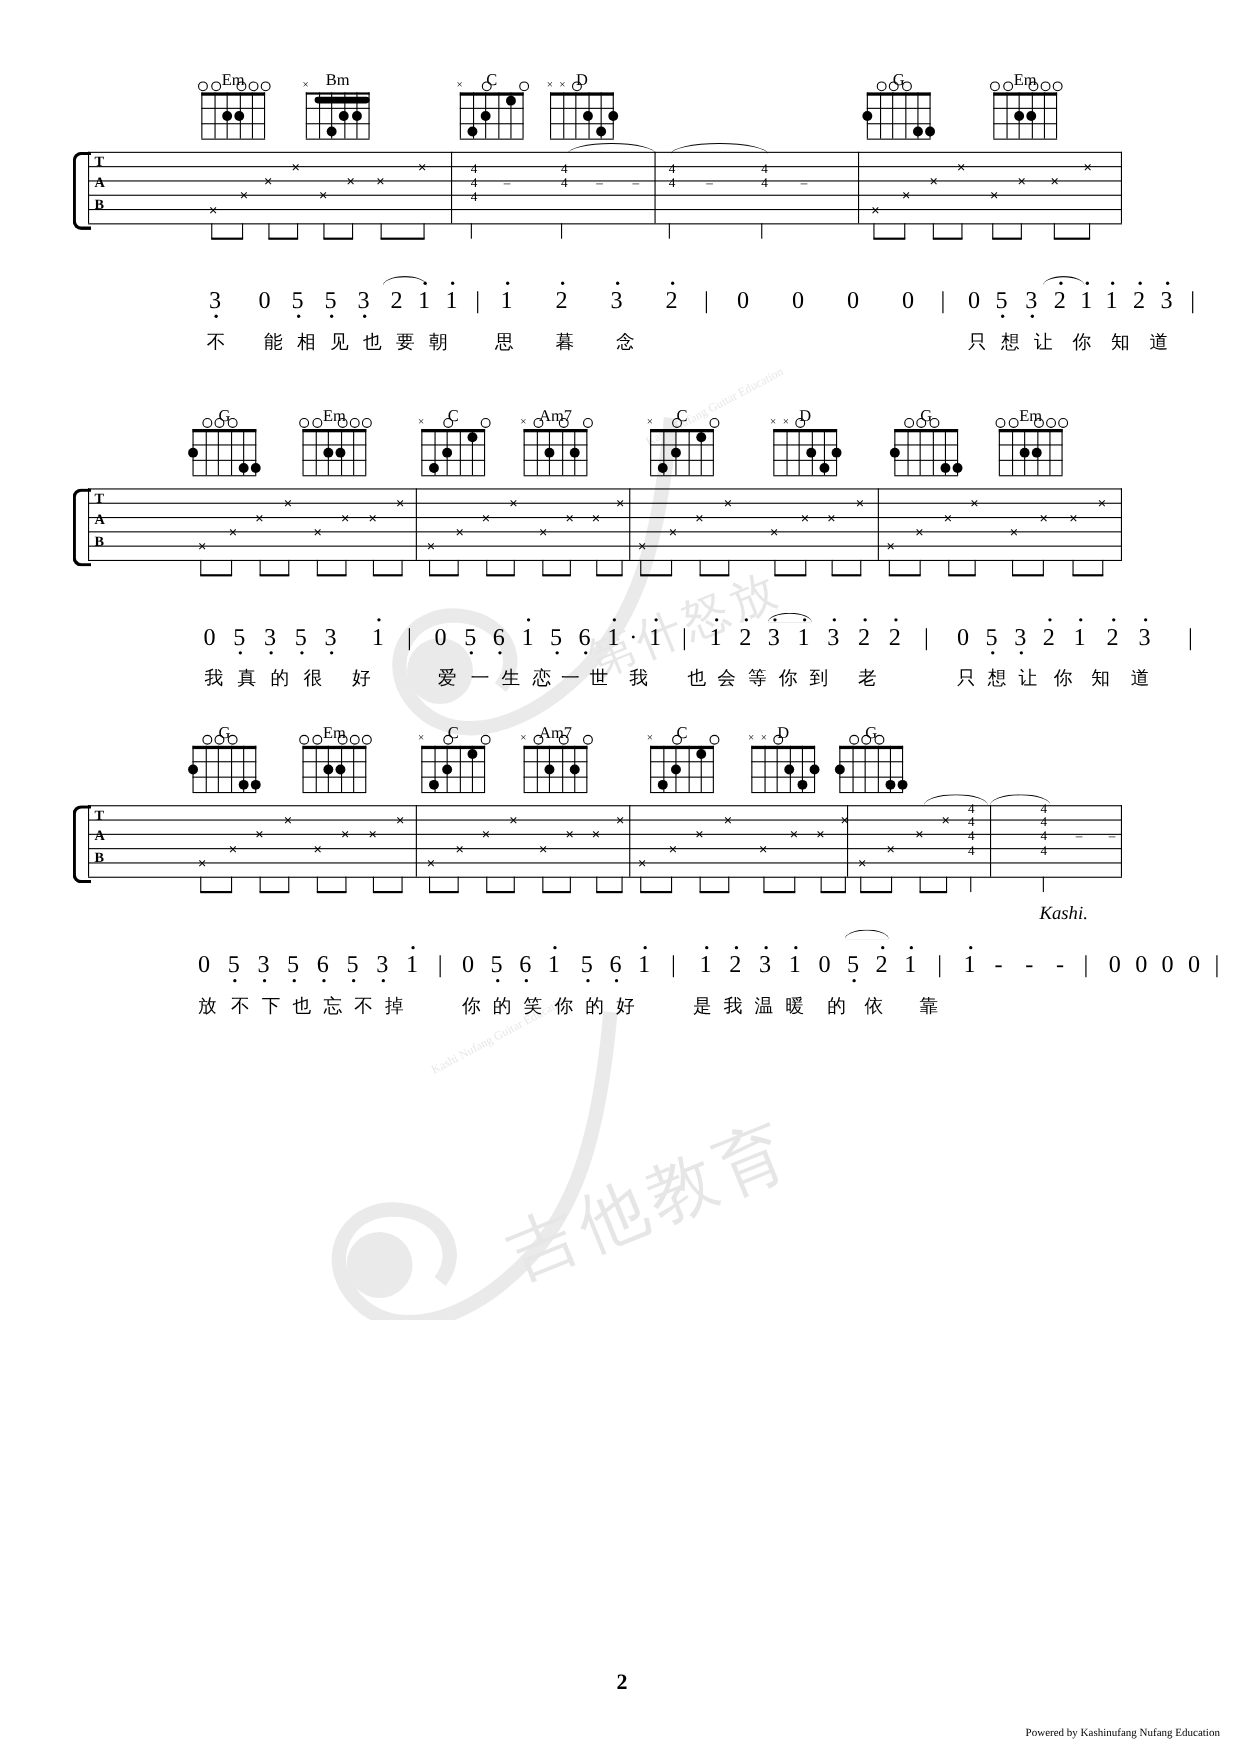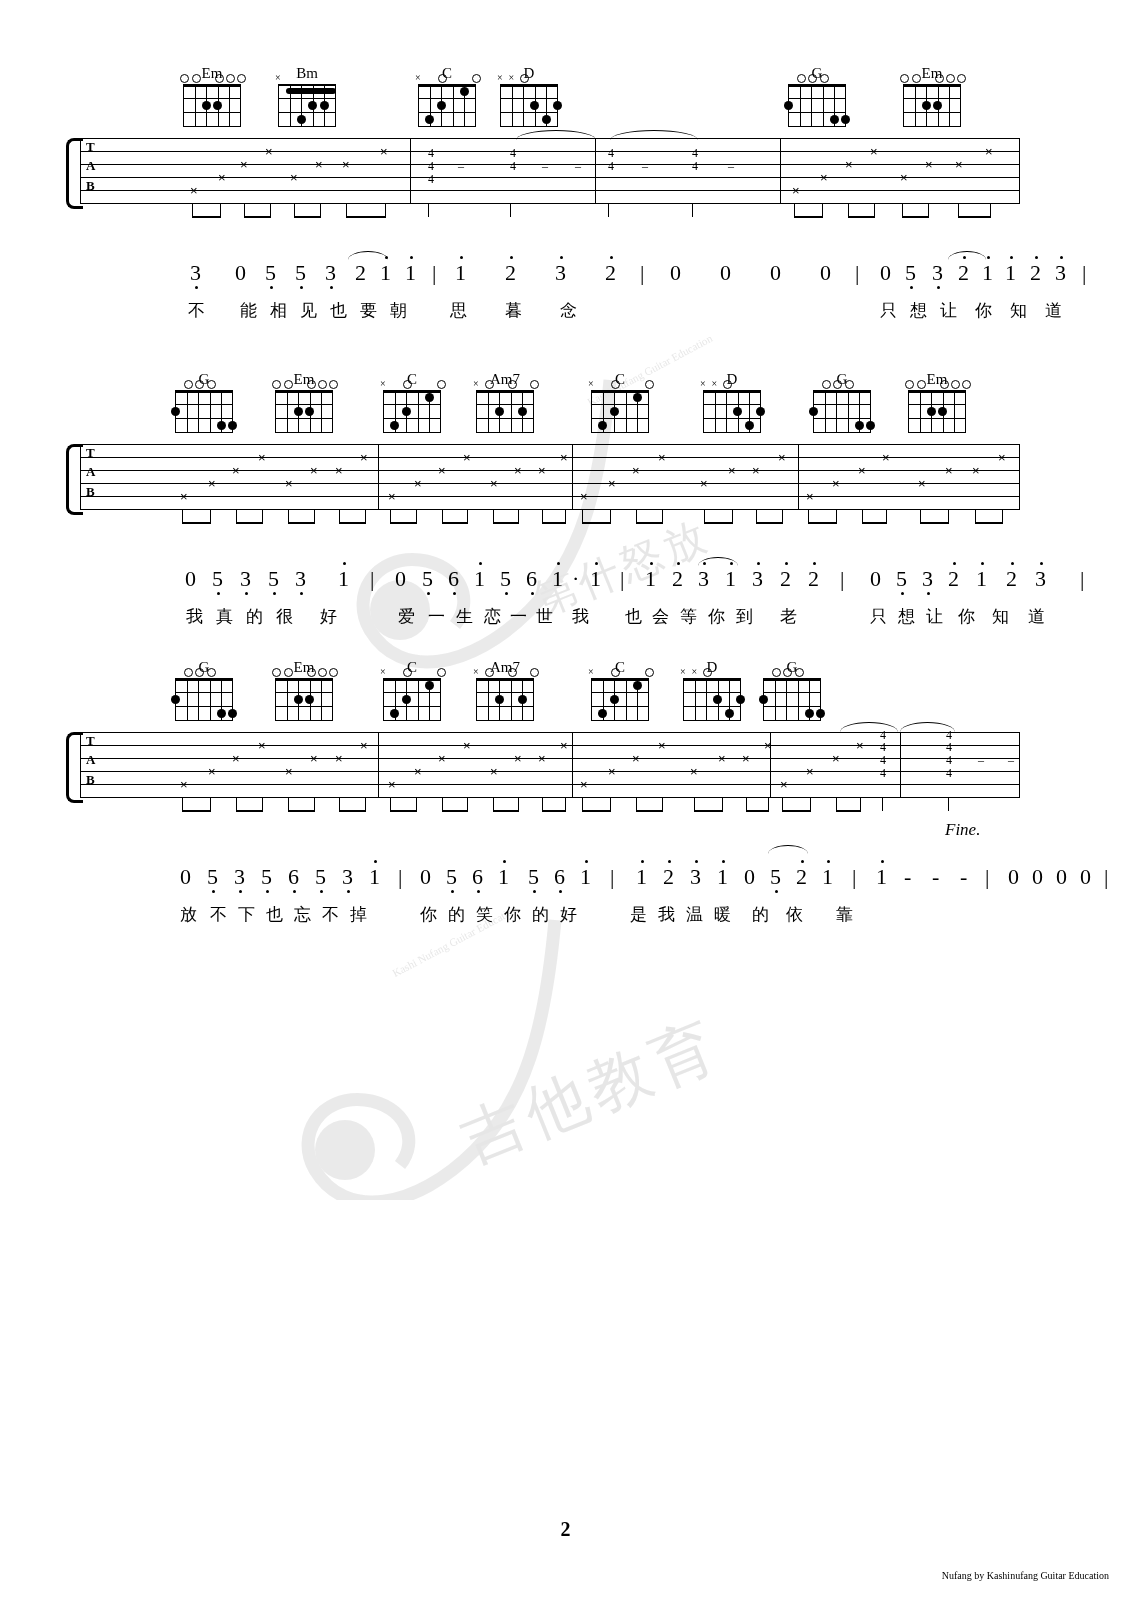--- a/index.html
+++ b/index.html
@@ -871,21 +871,21 @@
       <div class="stem" style="left:868px;top:65px;height:14px;"></div>
 
       <div class="tie" style="left:760px;top:-10px;width:58px;"></div>
       <div class="tie" style="left:820px;top:-10px;width:55px;"></div>
     </div>
 
     <div class="melody" style="top:195px;height:90px;">
       <div class="slur" style="left:688px;top:-10px;width:40px;"></div>
     </div>
 
-    <div class="fine" style="left:865px;top:160px;">Fine.</div>
+    <div class="fine" style="left:865px;top:160px;">Kashi.</div>
   </div>
 
   <div id="melody-host">
       <div class="mnote" style="left: 190px; top: 262px;">3</div>
       <div class="dotup" style="left: 195px; top: 286px;"></div>
       <div class="mnote" style="left: 235px; top: 262px;">0</div>
       <div class="mnote" style="left: 265px; top: 262px;">5</div>
       <div class="dotup" style="left: 270px; top: 286px;"></div>
       <div class="mnote" style="left: 295px; top: 262px;">5</div>
       <div class="dotup" style="left: 300px; top: 286px;"></div>
@@ -1098,15 +1098,15 @@
       <div class="lyric" style="left: 630px; top: 906px;">是</div>
       <div class="lyric" style="left: 658px; top: 906px;">我</div>
       <div class="lyric" style="left: 686px; top: 906px;">温</div>
       <div class="lyric" style="left: 714px; top: 906px;">暖</div>
       <div class="lyric" style="left: 752px; top: 906px;">的</div>
       <div class="lyric" style="left: 786px; top: 906px;">依</div>
       <div class="lyric" style="left: 836px; top: 906px;">靠</div>
     </div>
 
   <div class="pagenum" style="top:1518px;">2</div>
-  <div class="footer" style="top:1570px;">Nufang by Kashinufang Guitar Education</div>
+  <div class="footer" style="top:1570px;">Powered by Kashinufang Nufang Education</div>
 
 </div>
 
 </body></html>

